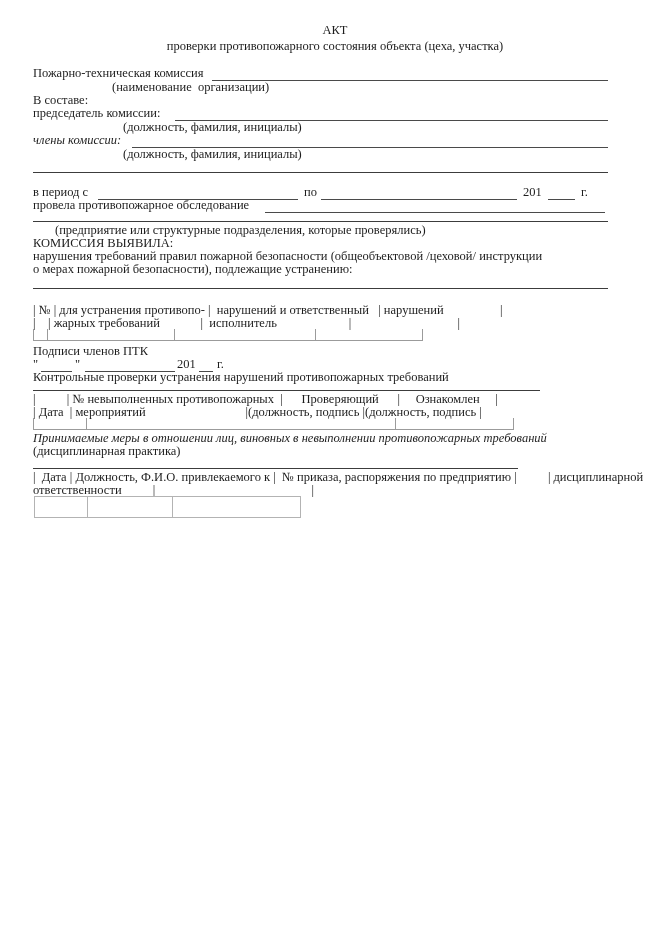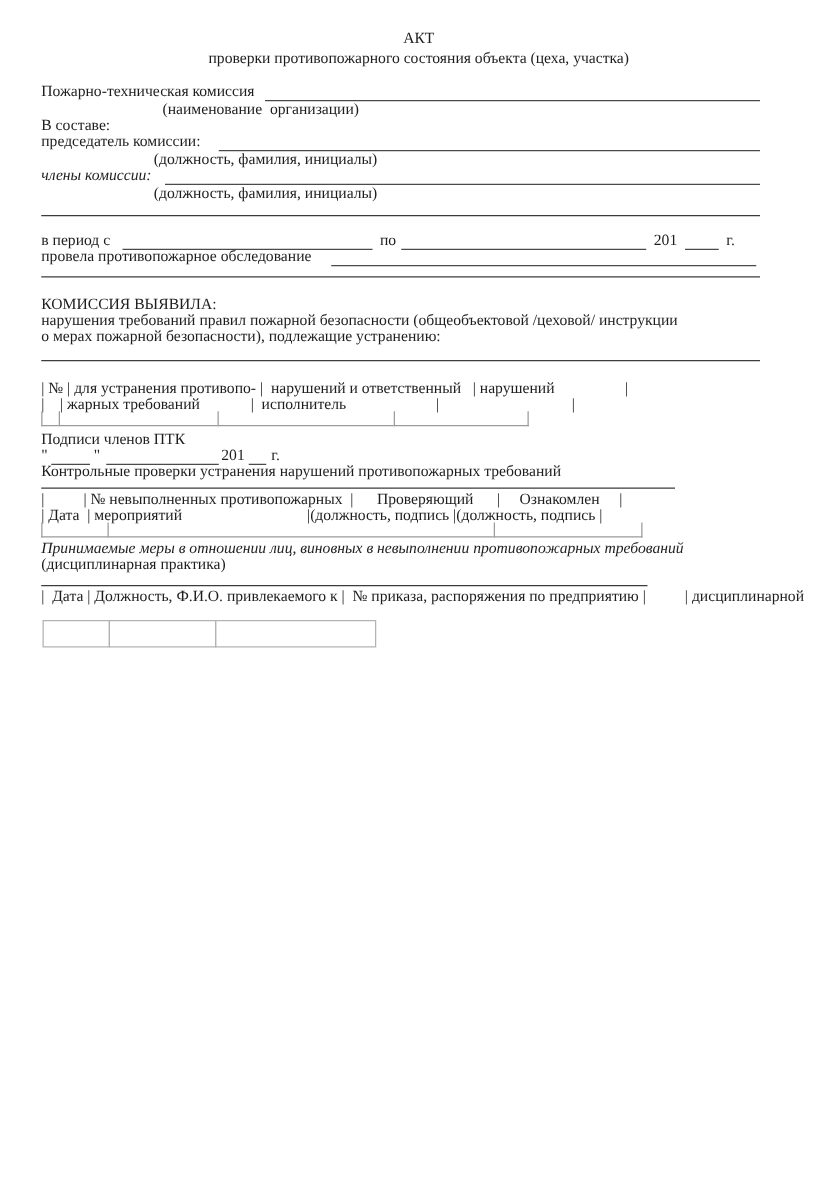--- a/index.html
+++ b/index.html
@@ -27,21 +27,21 @@
 </head>
 <body>
 
 <div class="page">
 
   <div class="line center" style="top:23px;font-weight:400;">АКТ</div>
   <div class="line center" style="top:39px;">проверки противопожарного состояния объекта (цеха, участка)</div>
 
   <div class="line" style="left:33px;top:66px;">Пожарно-техническая комиссия</div>
   <div class="uline" style="left:212px;top:80px;width:396px;"></div>
-  <div class="line" style="left:130px;top:80px;text-align:center;">(наименование  организации)</div>
+  <div class="line" style="left:112px;top:80px;text-align:center;">(наименование  организации)</div>
 
   <div class="line" style="left:33px;top:93px;">В составе:</div>
 
   <div class="line" style="left:33px;top:106px;">председатель комиссии:</div>
   <div class="uline" style="left:175px;top:120px;width:433px;"></div>
   <div class="line" style="left:123px;top:120px;">(должность, фамилия, инициалы)</div>
 
   <div class="line" style="left:33px;top:133px;font-style:italic;">члены комиссии:</div>
   <div class="uline" style="left:132px;top:147px;width:476px;"></div>
   <div class="line" style="left:123px;top:147px;">(должность, фамилия, инициалы)</div>
@@ -53,20 +53,21 @@
   <div class="line" style="left:304px;top:185px;">по</div>
   <div class="uline" style="left:321px;top:199px;width:196px;"></div>
   <div class="line" style="left:523px;top:185px;">201</div>
   <div class="uline" style="left:548px;top:199px;width:27px;"></div>
   <div class="line" style="left:581px;top:185px;">г.</div>
 
   <div class="line" style="left:33px;top:198px;">провела противопожарное обследование</div>
   <div class="uline" style="left:265px;top:212px;width:340px;"></div>
 
   <div class="rule" style="left:33px;top:221px;width:575px;"></div>
+  <div class="line" style="left:55px;top:223px;">(предприятие или структурные подразделения, которые проверялись)</div>
 
   <div class="line" style="left:33px;top:236px;">КОМИССИЯ ВЫЯВИЛА:</div>
   <div class="line" style="left:33px;top:249px;">нарушения требований правил пожарной безопасности (общеобъектовой /цеховой/ инструкции</div>
   <div class="line" style="left:33px;top:262px;">о мерах пожарной безопасности), подлежащие устранению:</div>
 
   <div class="rule" style="left:33px;top:288px;width:575px;"></div>
   <div class="line" style="left:33px;top:303px;">| № | для устранения противопо- |  нарушений и ответственный   | нарушений                  |</div>
   <div class="line" style="left:33px;top:316px;">|    | жарных требований             |  исполнитель                       |                                  |</div>
   <div class="tickrow" style="left:33px;top:329px;height:12px;">
     <div class="cell" style="width:13px;"></div>
@@ -93,19 +94,20 @@
     <div class="cell" style="width:52px;"></div>
     <div class="cell" style="width:308px;"></div>
     <div class="cell" style="width:117px;"></div>
   </div>
 
   <div class="line" style="left:33px;top:431px;font-style:italic;">Принимаемые меры в отношении лиц, виновных в невыполнении противопожарных требований</div>
   <div class="line" style="left:33px;top:444px;">(дисциплинарная практика)</div>
 
   <div class="rule" style="left:33px;top:468px;width:485px;"></div>
   <div class="line" style="left:33px;top:470px;">|  Дата | Должность, Ф.И.О. привлекаемого к |  № приказа, распоряжения по предприятию |          | дисциплинарной</div>
+  <div class="line" style="left:33px;top:483px;">ответственности          |                                                  |</div>
   <div class="boxrow" style="left:34px;top:496px;">
     <div class="box" style="width:52px;height:20px;"></div>
     <div class="box" style="width:84px;height:20px;"></div>
     <div class="box" style="width:127px;height:20px;"></div>
   </div>
 
 </div>
 
 </body></html>

